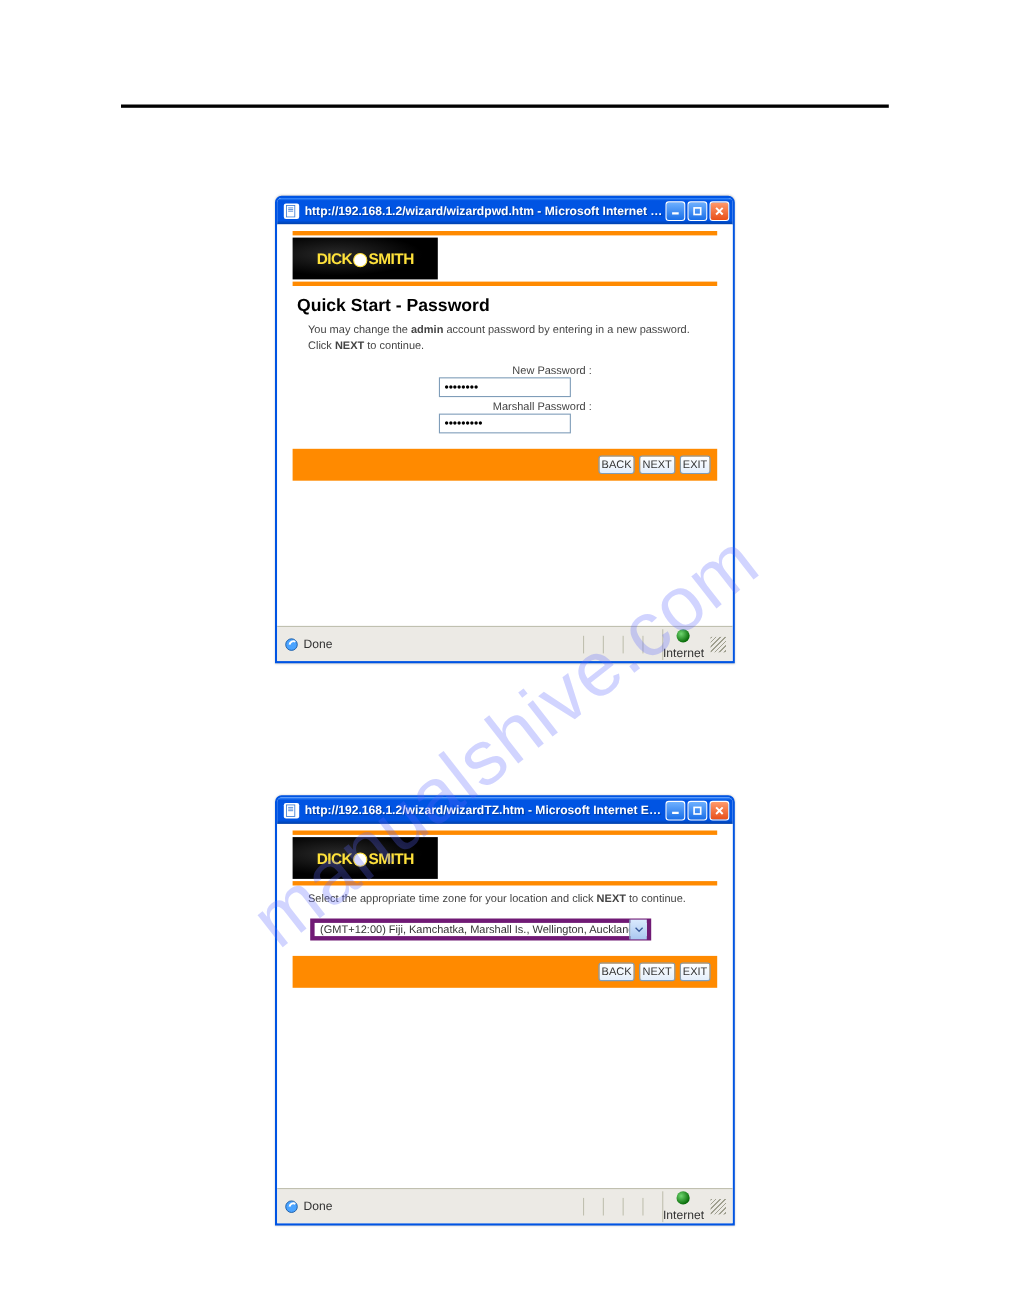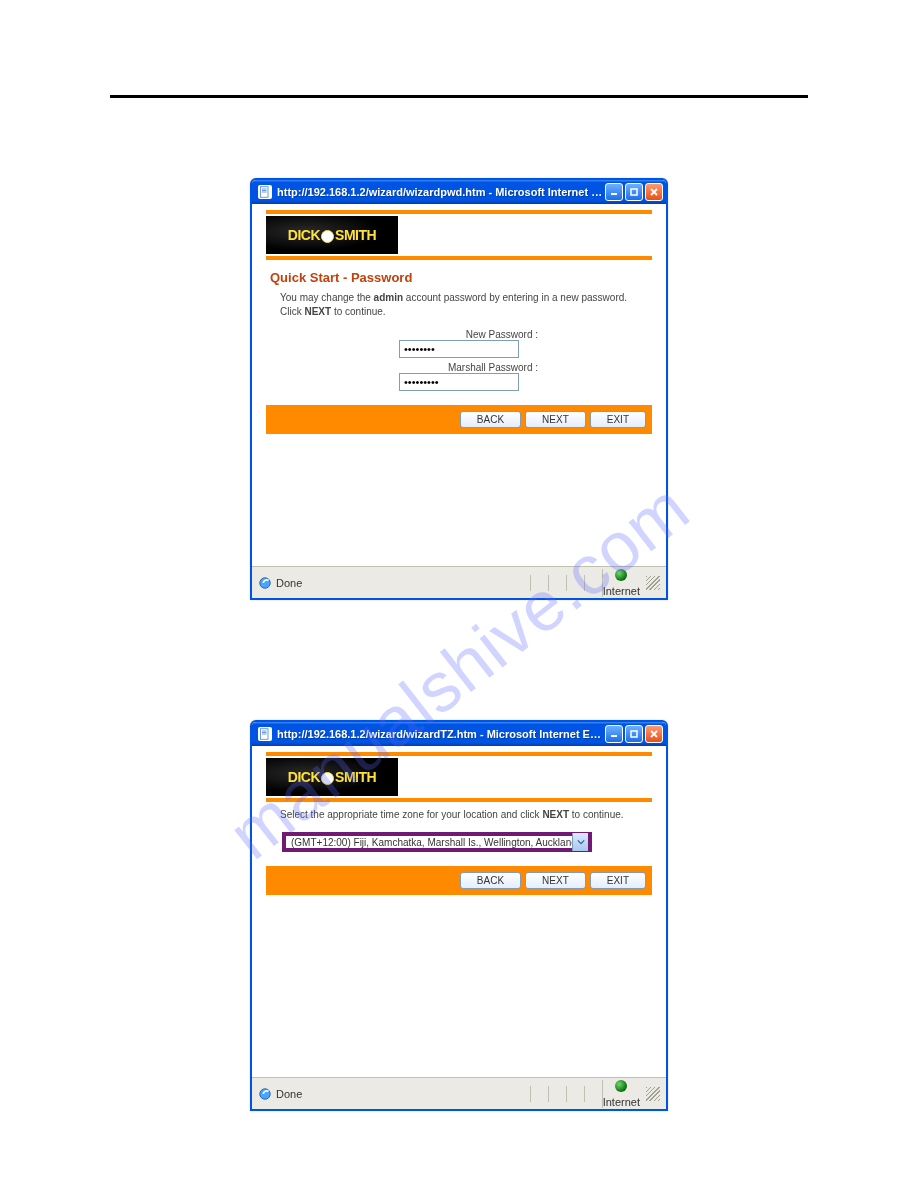--- a/index.html
+++ b/index.html
@@ -13,28 +13,28 @@
   .title-bar .title-text { flex: 1; color: #fff; font-weight: bold; font-size: 11px; white-space: nowrap; overflow: hidden; text-overflow: ellipsis; text-shadow: 1px 1px 1px rgba(0,0,0,.3); }
   .win-btns { display: flex; gap: 2px; }
   .win-btn { width: 18px; height: 18px; border: 1px solid #fff; border-radius: 3px; background: linear-gradient(180deg,#6eb0ff,#1a6fe8); display:flex;align-items:center;justify-content:center; color:#fff; font-weight:bold; font-size:11px; }
   .win-btn.close { background: linear-gradient(180deg,#ff9a6c,#e8501a); }
   .content { background: #fff; padding: 4px 4px 0 4px; }
   .orange-line { height: 4px; background: #ff8a00; margin: 2px 10px; }
   .logo-row { display:flex; margin: 0 10px; }
   .logo-box { width: 132px; height: 38px; background: radial-gradient(ellipse at 30% 40%, #2a2a2a 0%, #000 60%); display:flex; align-items:center; justify-content:center; position:relative; }
   .logo-text { font-family: Arial, sans-serif; font-weight: 900; font-size: 14px; color: #ffe23b; letter-spacing: -0.5px; position: relative; }
   .logo-badge { display:inline-block; width:13px;height:13px;background:#fff;border-radius:50%;vertical-align:middle;margin:0 1px;border:1px solid #ffe23b; }
-  .section-title { margin: 10px 14px 6px 14px; font-size: 13px; font-weight: bold; color: #c2410c; }
+  .section-title { margin: 10px 14px 6px 14px; font-size: 16px; font-weight: bold; color: #000000; }
   .instr { margin: 6px 24px 10px 24px; font-size: 10px; color: #444; line-height: 1.4; }
   .instr b { font-weight: bold; }
   .form-row { display:flex; align-items:center; margin: 4px 0; flex-direction: column; }
   .form-row label { width: 170px; text-align: right; font-size: 10px; color:#444; padding-right: 6px; }
   .form-row input[type=password] { width: 120px; height: 18px; border:1px solid #7f9db9; font-size:11px; padding: 1px 4px; }
   .button-bar { background: #ff8a00; margin: 14px 10px 2px 10px; padding: 6px; display:flex; justify-content:flex-end; gap: 4px; }
-  .ui-btn { font-size: 10px; padding: 2px 16px; border: 1px solid #7f9db9; background: linear-gradient(180deg,#fff,#e4eefb); border-radius: 3px; color:#333; cursor:pointer; }
+  .ui-btn { font-size: 10px; padding: 2px 2px; border: 1px solid #7f9db9; background: linear-gradient(180deg,#fff,#e4eefb); border-radius: 3px; color:#333; cursor:pointer; }
   .whitespace { height: 130px; }
   .whitespace2 { height: 180px; }
   .status-bar { height: 32px; background: #eceae5; border-top:1px solid #c0c0b0; display:flex; align-items:center; padding: 0 6px; font-size: 11px; color:#333; }
   .status-bar .ie-icon { width:14px;height:14px;margin-right:4px;display:inline-flex;align-items:center;justify-content:center; }
   .status-spacer { flex:1; }
   .status-divs { display:flex; gap:0;}
   .status-div { width:18px;height:16px;border-left:1px solid #c0c0b0; }
   .zone { display:flex;align-items:center;gap:4px;border-left:1px solid #c0c0b0;padding-left:0;flex-direction:column; }
   .globe { width:12px;height:12px;border-radius:50%;background:radial-gradient(circle at 35% 35%,#6fd66f 0%,#0a6e0a 70%,#043d04 100%); }
   .grip { width:14px;height:14px;margin-left:6px;background:repeating-linear-gradient(135deg,#a0a090 0 1px,transparent 1px 3px);}

